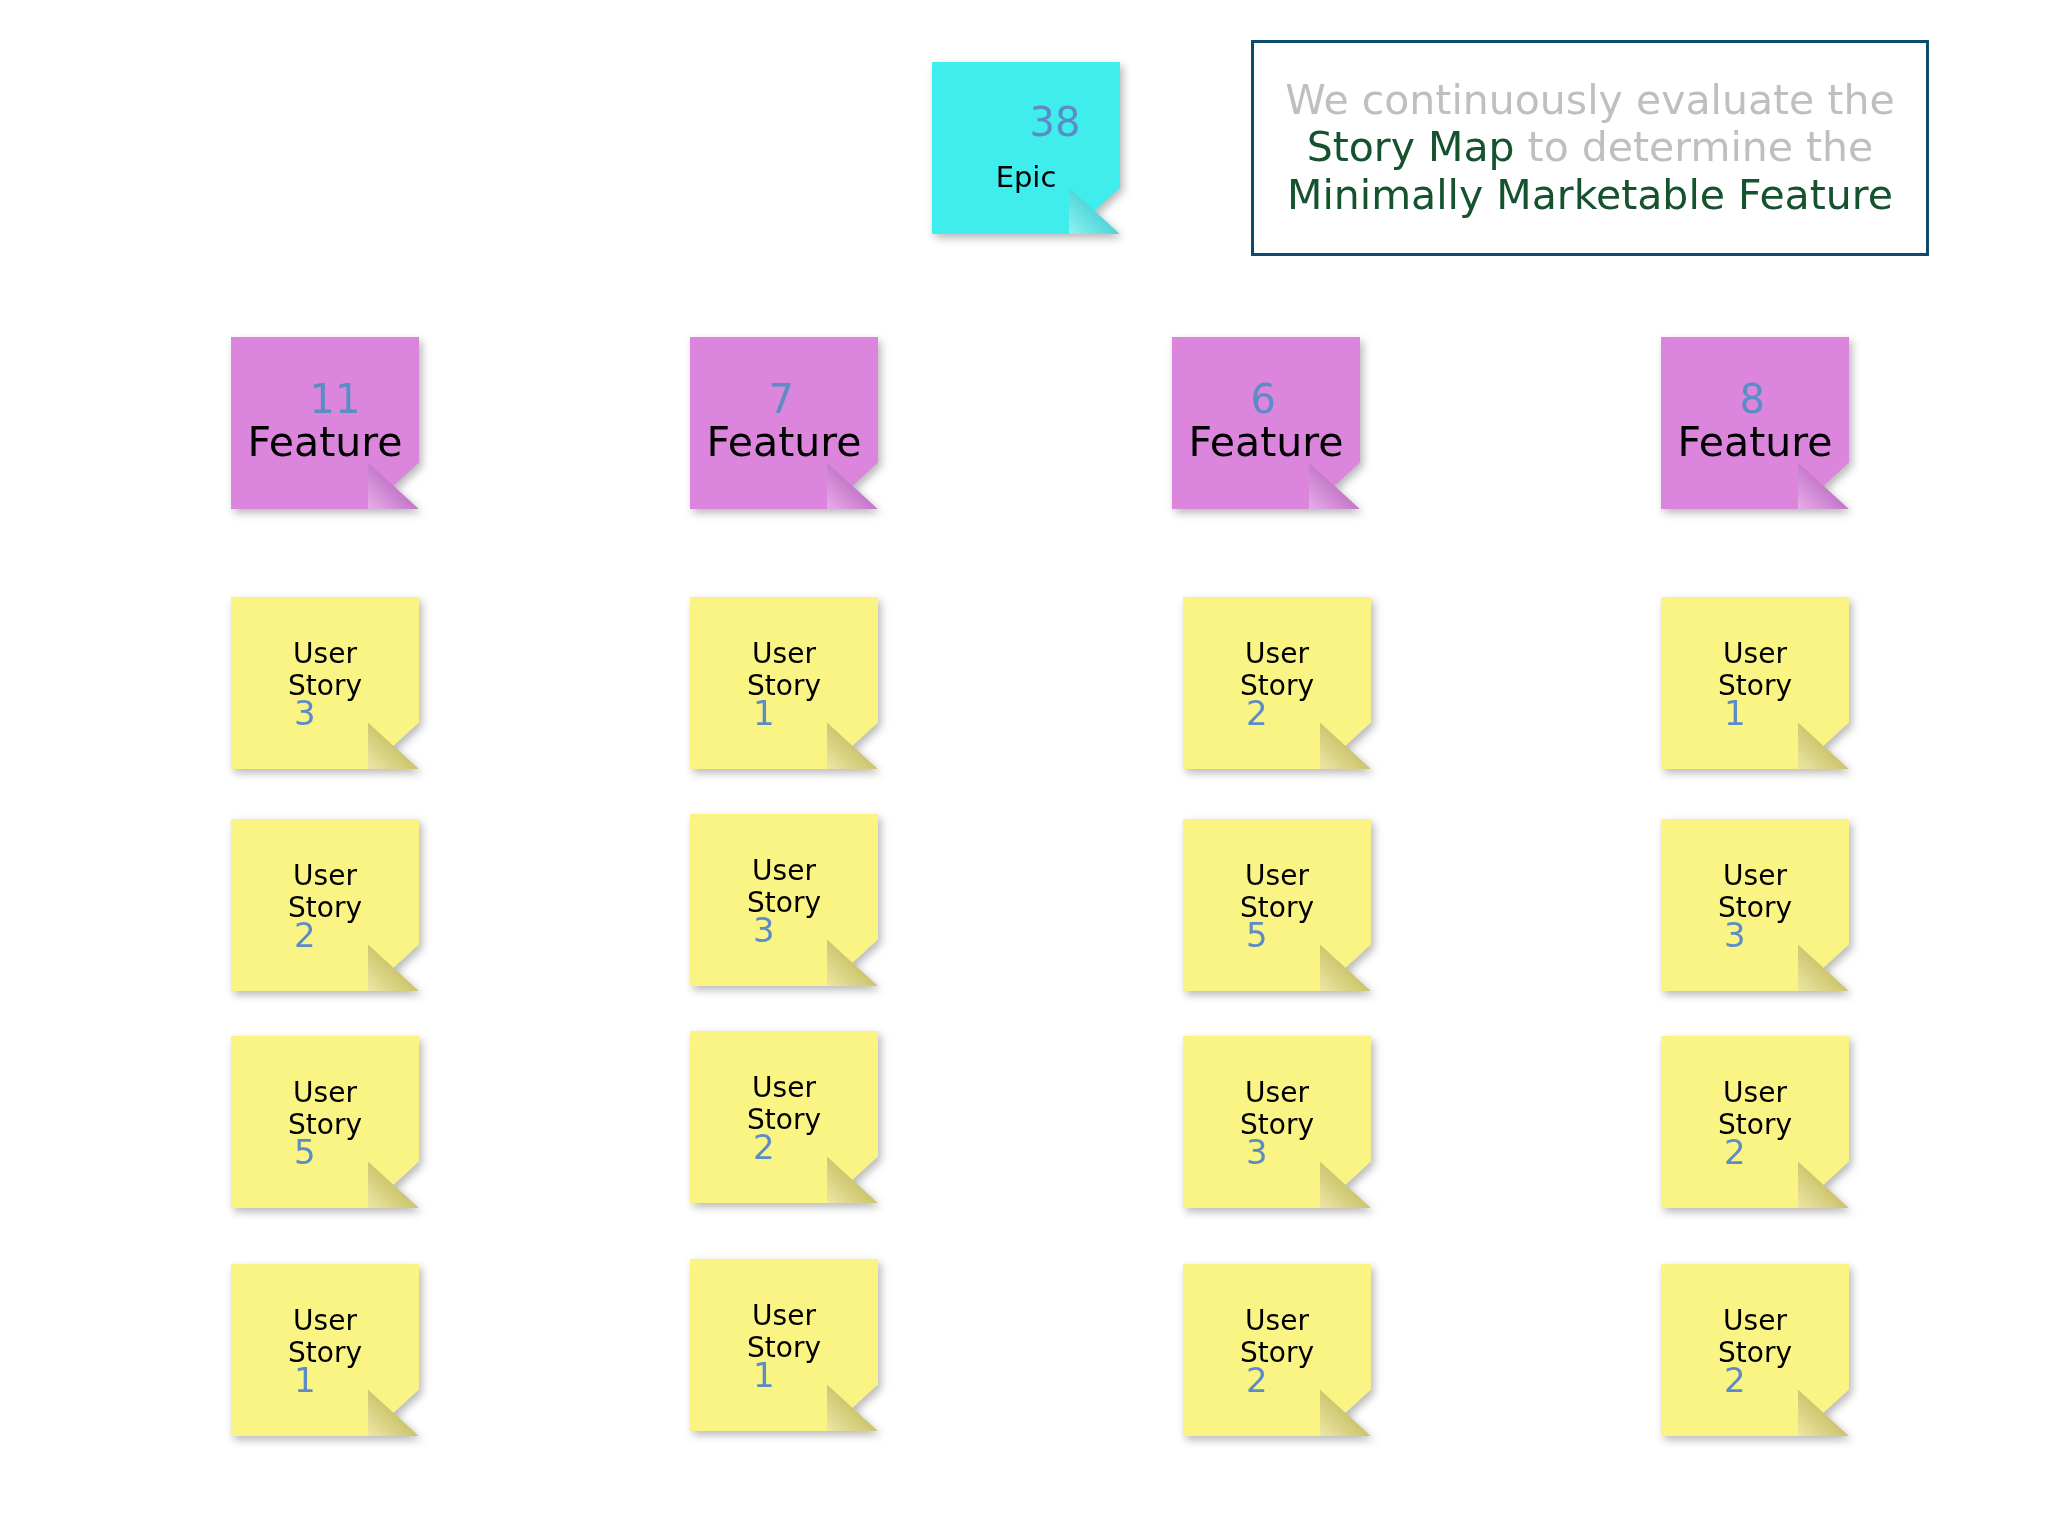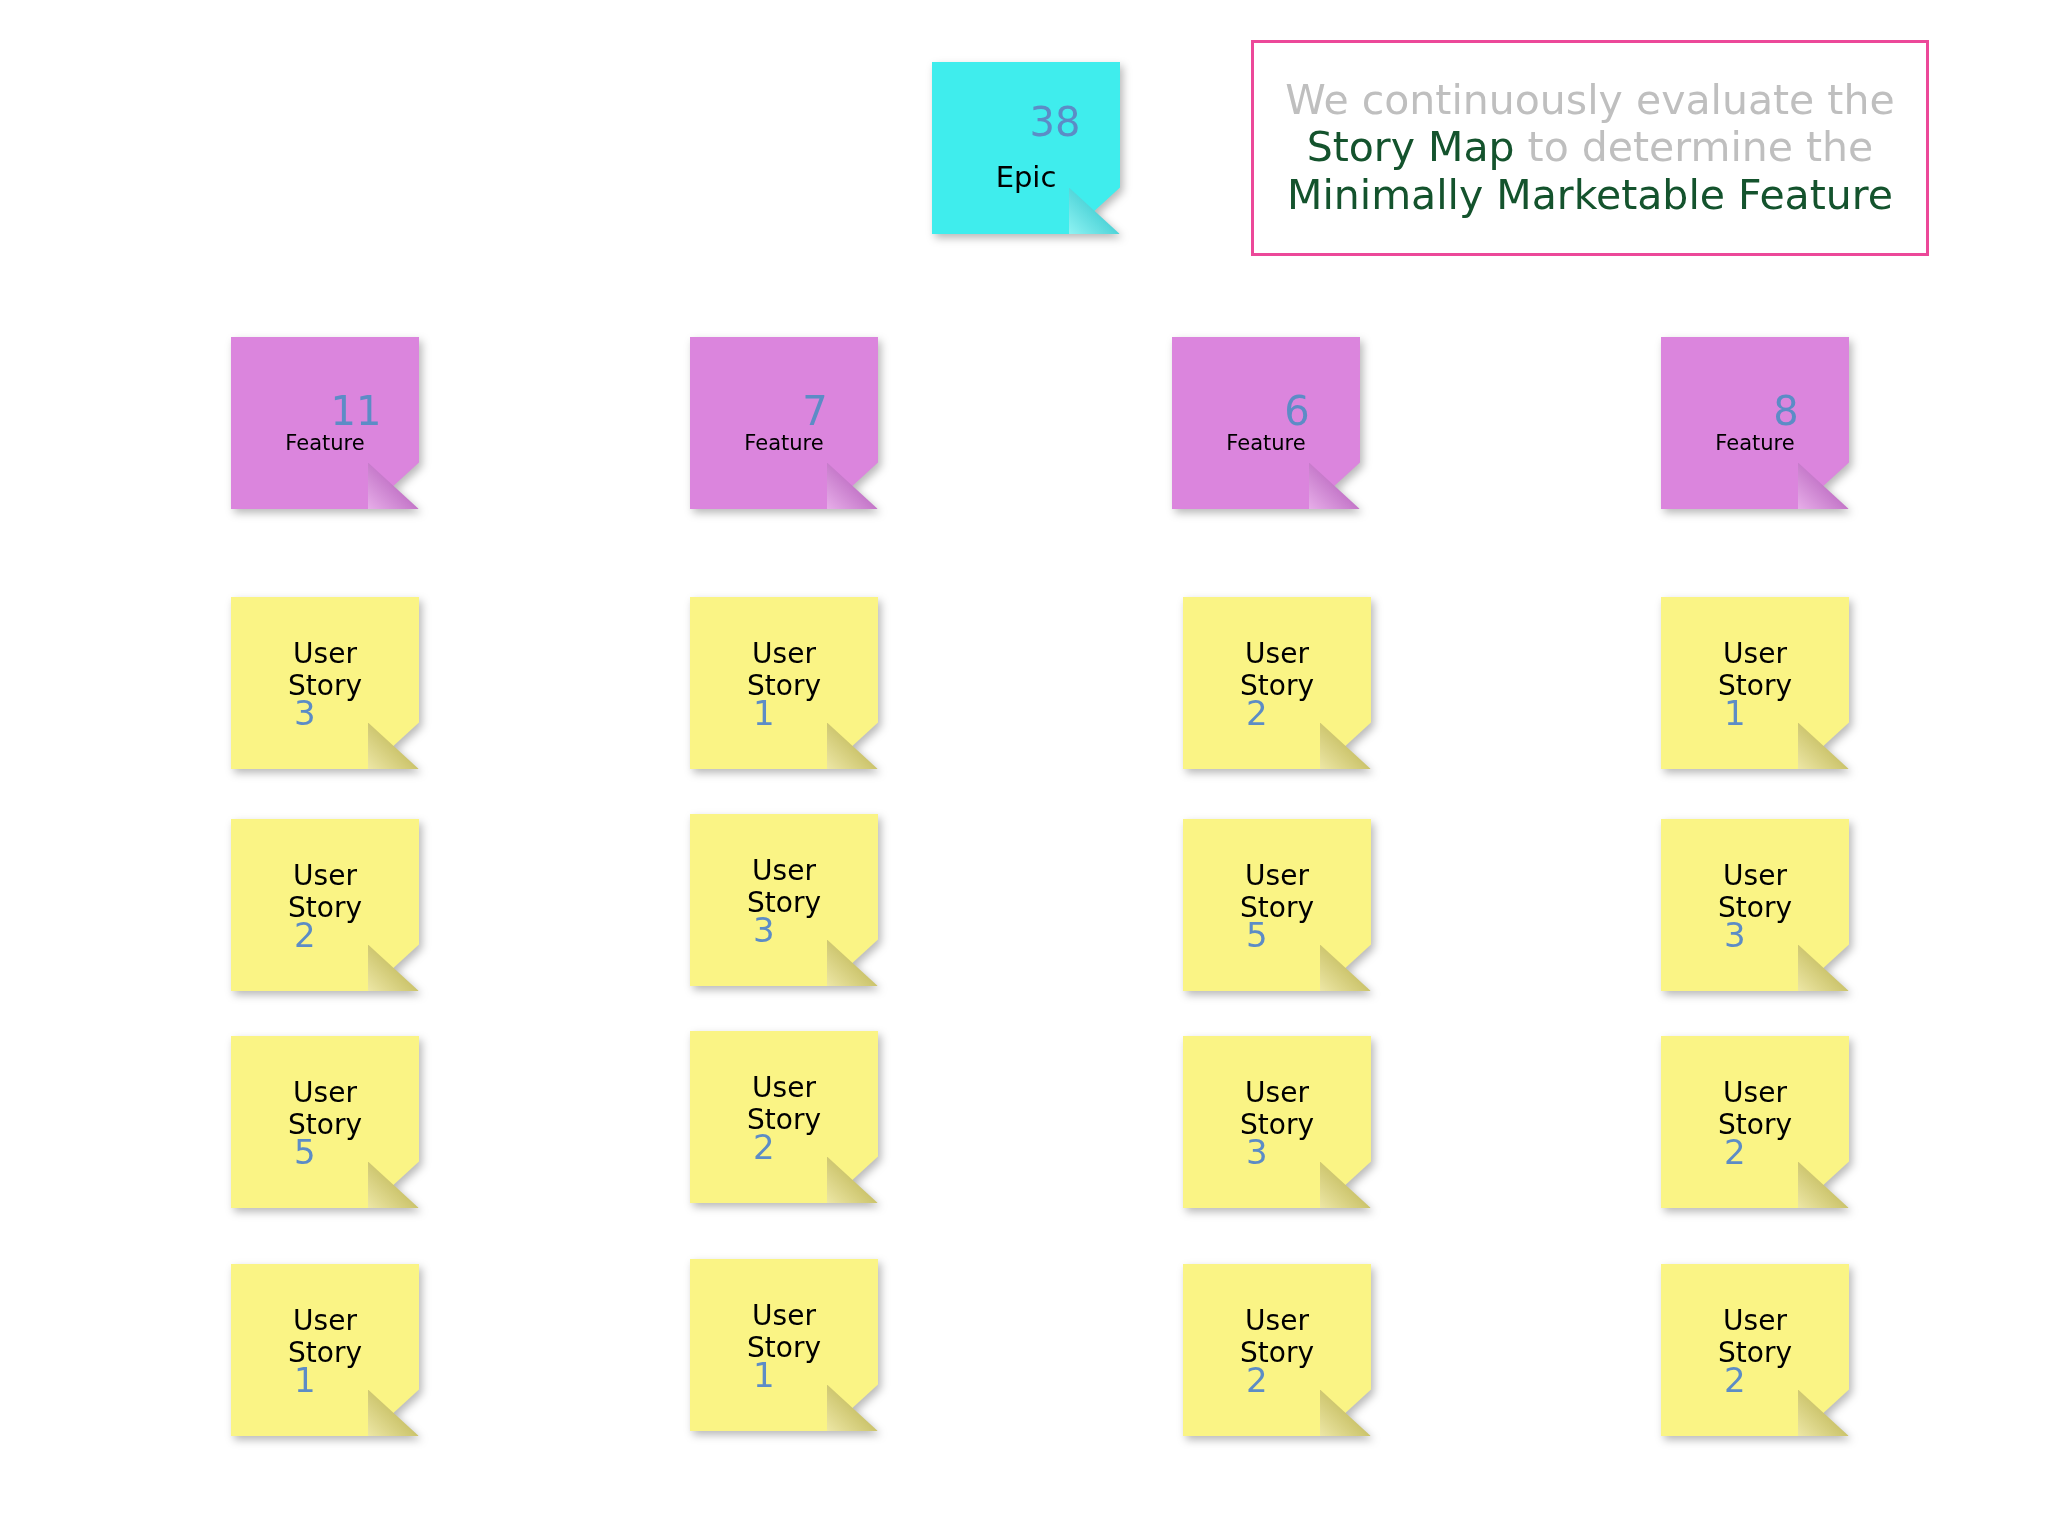--- a/index.html
+++ b/index.html
@@ -92,21 +92,21 @@
     --curlLight: #E7AEE9;
     top: 329px;
     margin-top: 8px;
   }
   .feature .inner { flex-direction: column; align-items: center; }
   .feature .pts {
     font-size: 40px;
     margin: 0 0 0 62px;
     align-self: flex-start;
   }
-  .feature .label { font-size: 21px; }
+  .feature .label { font-size: 41px; }
 
   
   .story {
     --noteColor: #FAF485;
     --curlDark: #948C34;
     --curlMid: #C6BE62;
     --curlLight: #EDE7A6;
   }
   .story .inner {
     flex-direction: column;
@@ -117,21 +117,21 @@
   .story .pts { font-size: 34px; margin-top: -6px; }
 
   
   .callout {
     position: absolute;
     left: 1251px;
     top: 40px;
     width: 678px;
     height: 216px;
     box-sizing: border-box;
-    border: 3px solid #ec4899;
+    border: 3px solid #0c4a6e;
     background: #ffffff;
     display: flex;
     flex-direction: column;
     align-items: center;
     justify-content: center;
     padding: 4px 10px;
   }
   .callout .line {
     font-size: 41px;
     line-height: 1.16;

